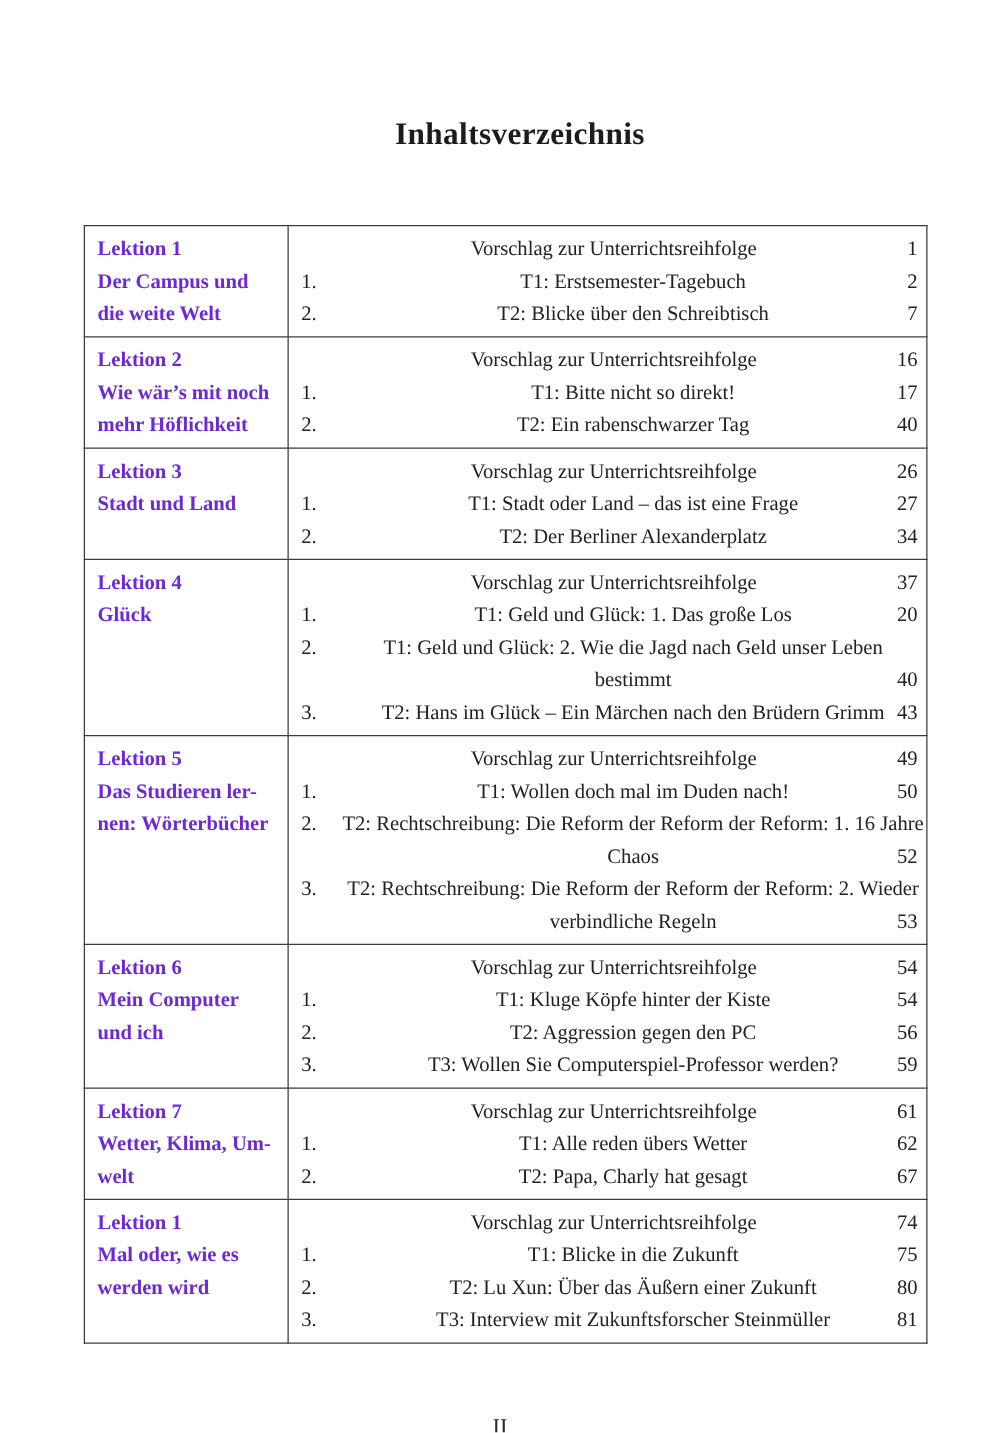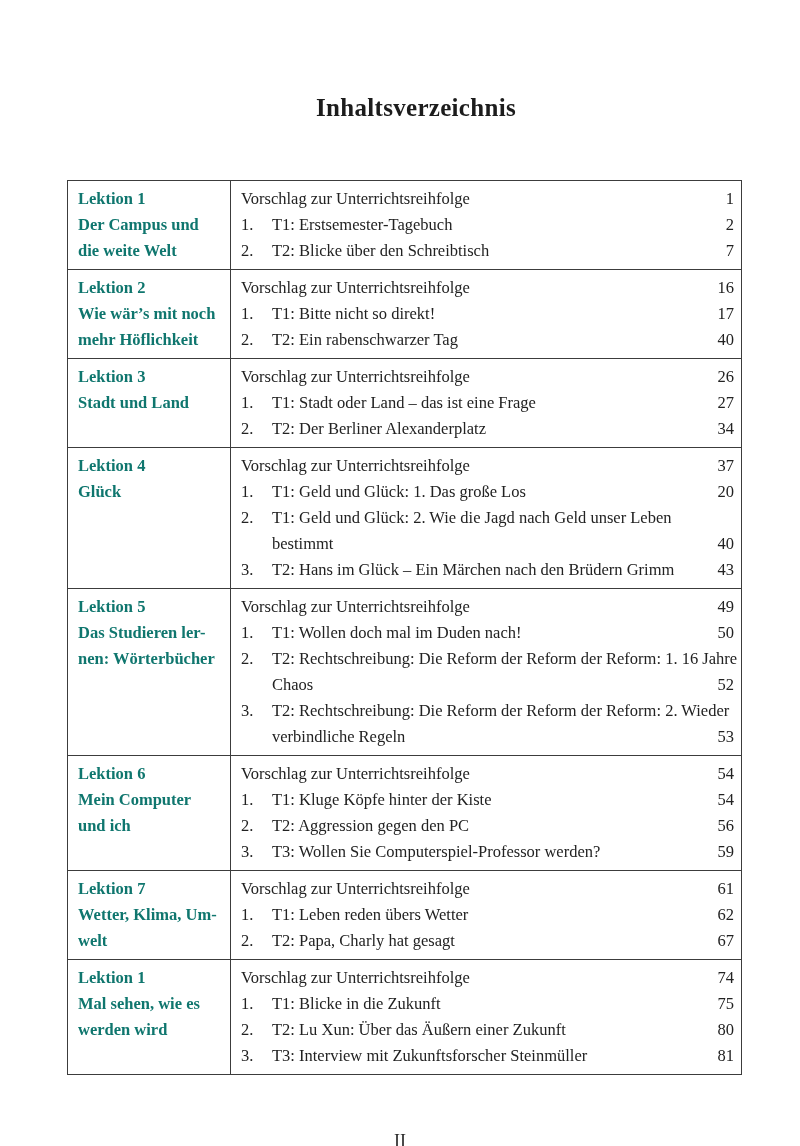--- a/index.html
+++ b/index.html
@@ -32,29 +32,29 @@
   table.toc td {
     border: 1.5px solid #3c3c3c;
     vertical-align: top;
     font-size: 16.5px;
     line-height: 26px;
   }
   td.cell-left {
     width: 163px;
     padding: 5px 4px 5px 10px;
     font-weight: bold;
-    color: #0f766e;
+    color: #6d28d9;
   }
   td.cell-left div { white-space: nowrap; }
   td.cell-right {
     padding: 5px 0 5px 10px;
   }
   .entry { position: relative; display: flex; }
   .entry .num { flex: 0 0 31px; }
-  .entry .lines { flex: 1; min-width: 0; }
+  .entry .lines { flex: 1; min-width: 0; text-align: center; }
   .entry .lines div { white-space: nowrap; }
   .entry .pagenum {
     position: absolute;
     right: 7px;
     bottom: 0;
     line-height: 26px;
     background: #ffffff;
     padding-left: 4px;
   }
   .footer {
@@ -309,39 +309,39 @@
 
     <span class="lines">
                 <div>Vorschlag zur Unterrichtsreihfolge</div>
               </span>
     <span class="pagenum">61</span>
   </div>
 
   <div class="entry">
     <span class="num">1.</span>
     <span class="lines">
-                <div>T1: Leben reden übers Wetter</div>
+                <div>T1: Alle reden übers Wetter</div>
               </span>
     <span class="pagenum">62</span>
   </div>
 
   <div class="entry">
     <span class="num">2.</span>
     <span class="lines">
                 <div>T2: Papa, Charly hat gesagt</div>
               </span>
     <span class="pagenum">67</span>
   </div>
 </td>
   </tr>
 
   <tr class="toc-row">
     <td class="cell-left">
       <div class="lektion-label">Lektion 1</div>
-    <div class="lektion-title-line">Mal sehen, wie es</div>
+    <div class="lektion-title-line">Mal oder, wie es</div>
             <div class="lektion-title-line">werden wird</div>
           </td>
     <td class="cell-right">
   <div class="entry">
 
     <span class="lines">
                 <div>Vorschlag zur Unterrichtsreihfolge</div>
               </span>
     <span class="pagenum">74</span>
   </div>

